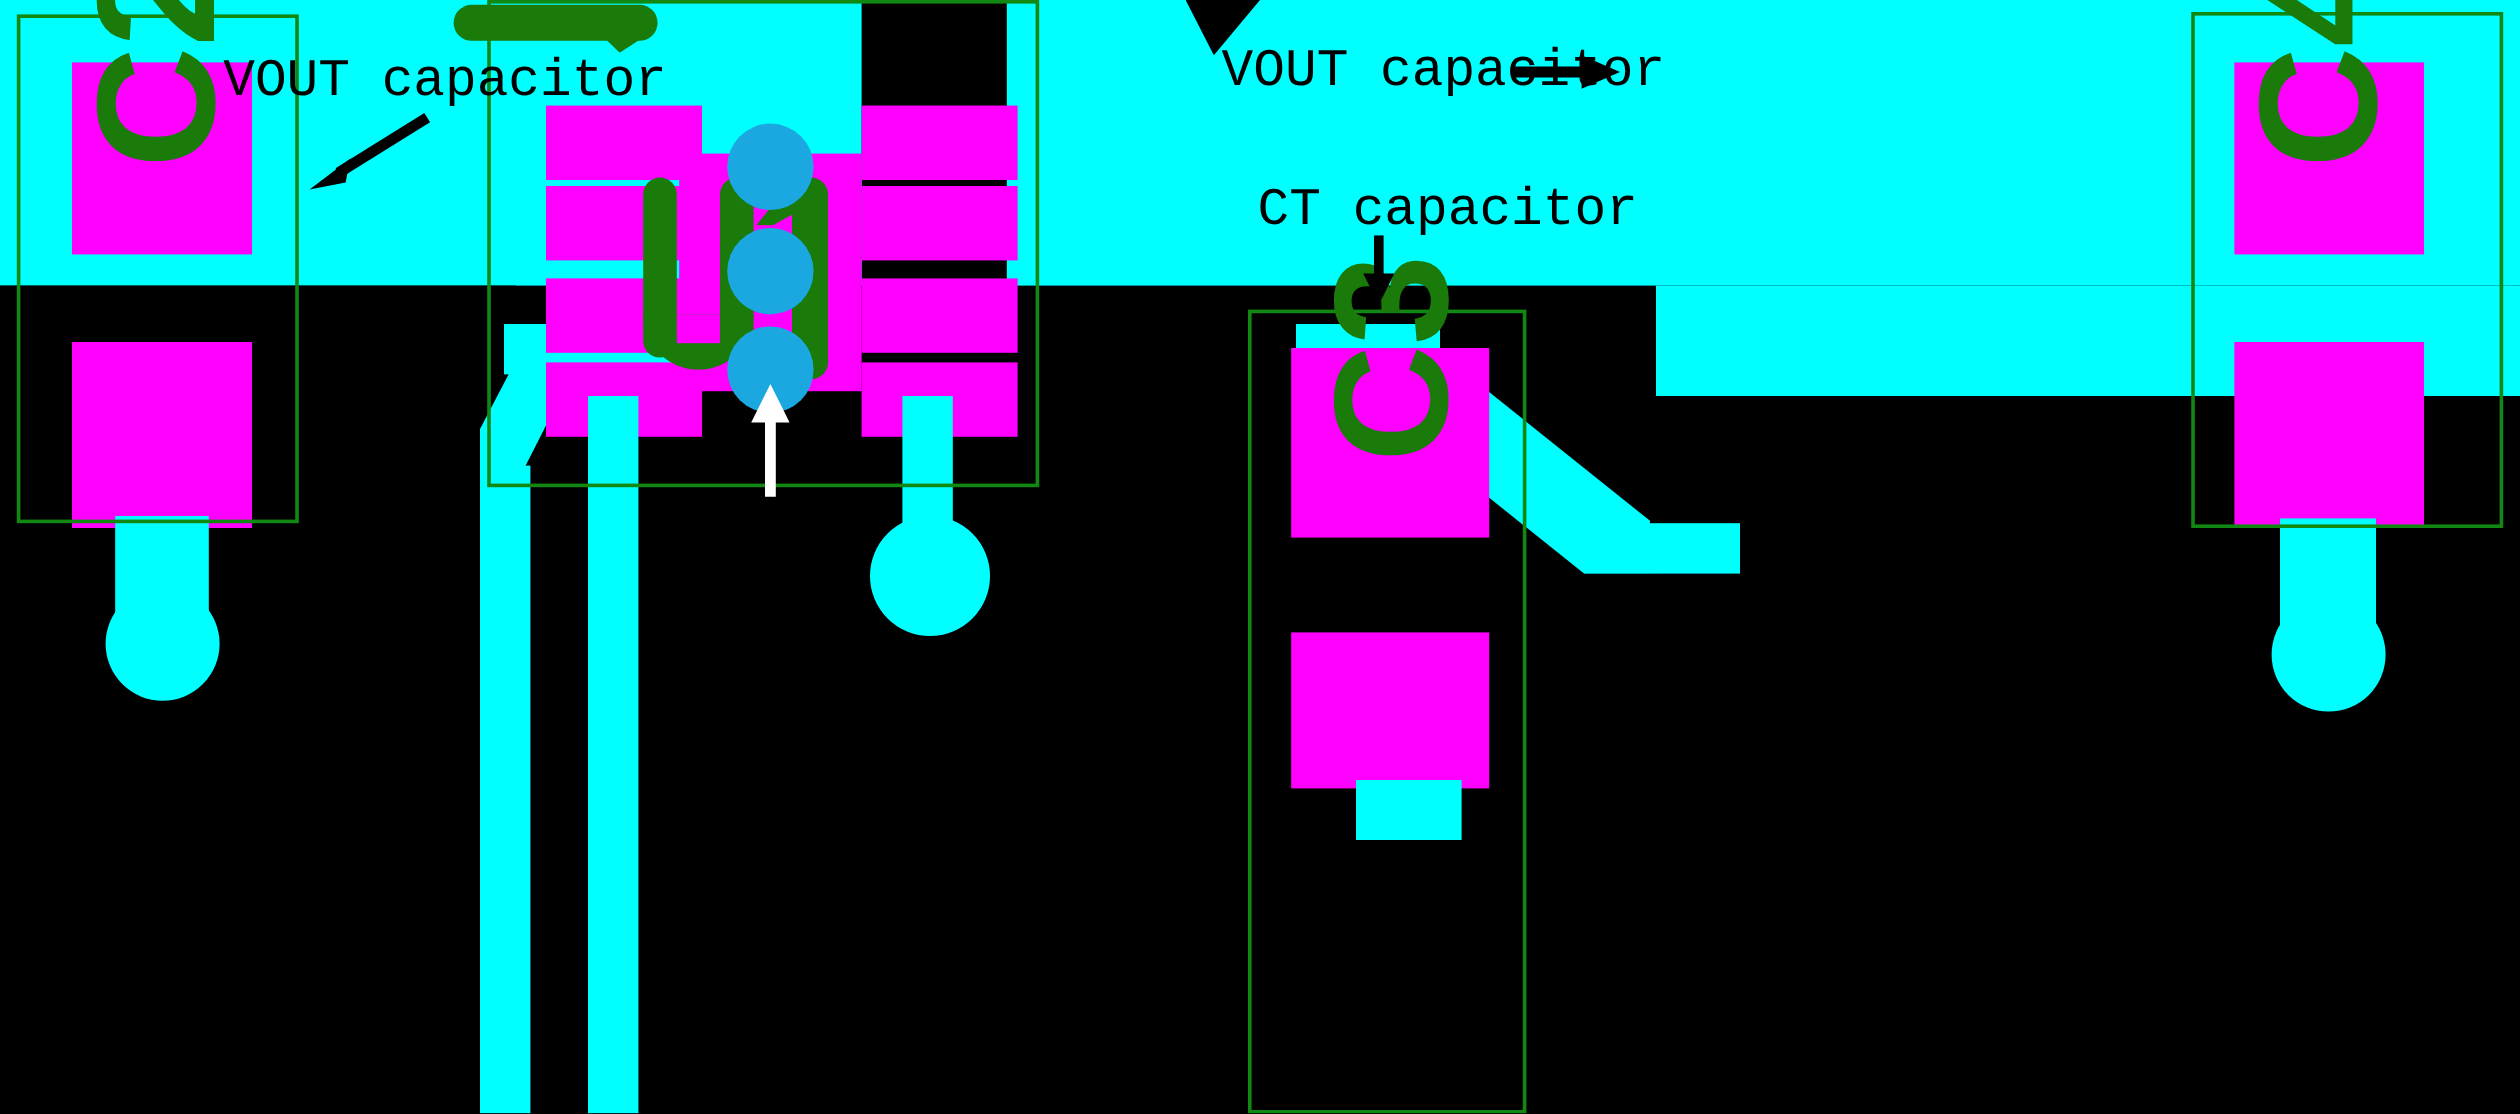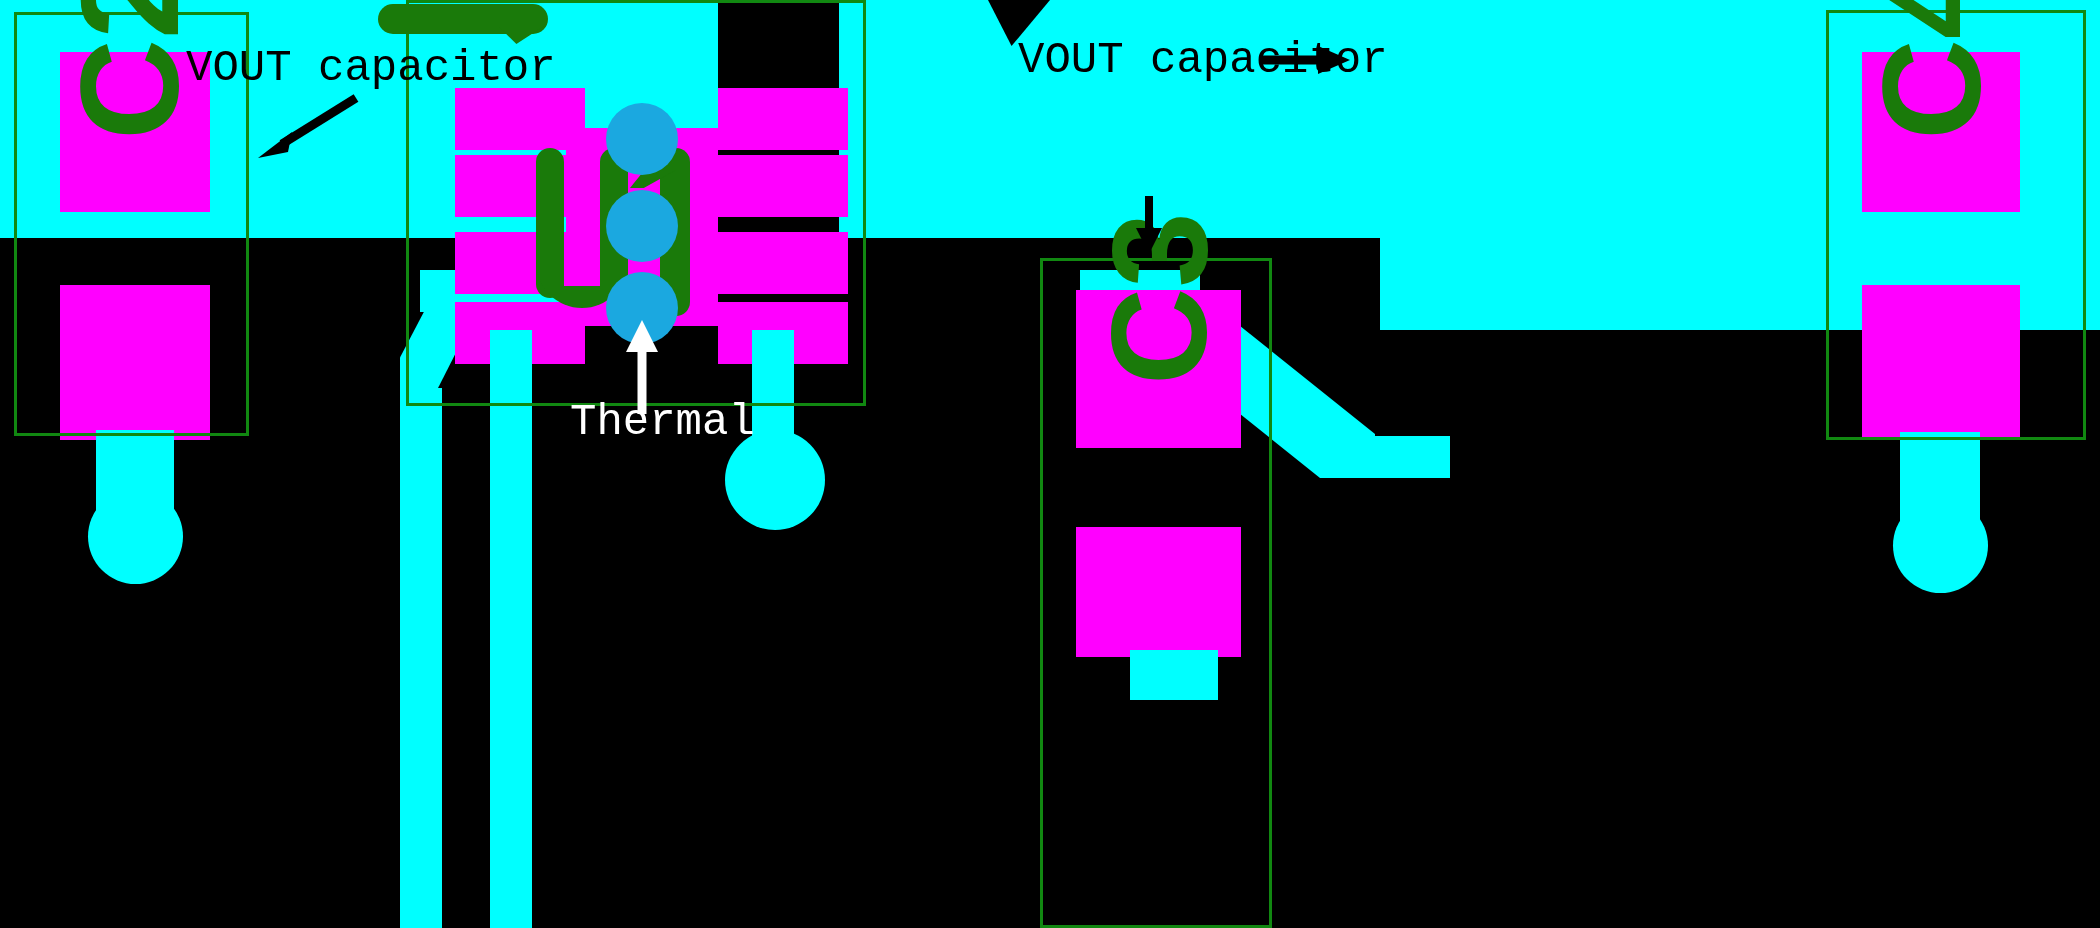--- a/index.html
+++ b/index.html
@@ -150,24 +150,24 @@
     <line x1="108" y1="6" x2="34" y2="52" stroke="#000000" stroke-width="9"></line>
     <polygon points="10,66 44,40 40,60" fill="#000000"></polygon>
   </svg>
 
   <div class="anno anno-black" style="left:1018px;top:36px;">VOUT capacitor</div>
   <svg class="arrow" style="left:1258px;top:36px;" width="100" height="48" viewBox="0 0 100 48">
     <line x1="2" y1="24" x2="66" y2="24" stroke="#000000" stroke-width="9"></line>
     <polygon points="92,24 60,10 60,38" fill="#000000"></polygon>
   </svg>
 
+  <div class="anno anno-black" style="left:1048px;top:152px;">CT capacitor</div>
   <svg class="arrow" style="left:1124px;top:196px;" width="50" height="62" viewBox="0 0 50 62">
     <line x1="25" y1="0" x2="25" y2="40" stroke="#000000" stroke-width="8"></line>
     <polygon points="25,58 12,32 38,32" fill="#000000"></polygon>
   </svg>
 
   <svg class="arrow" style="left:612px;top:318px;" width="60" height="98" viewBox="0 0 60 98">
     <line x1="30" y1="96" x2="30" y2="26" stroke="#FFFFFF" stroke-width="9"></line>
     <polygon points="30,2 14,34 46,34" fill="#FFFFFF"></polygon>
   </svg>
-  <div class="anno anno-white" style="left:570px;top:398px;">Thermal</div>
 
 </div>
 
 </body></html>

